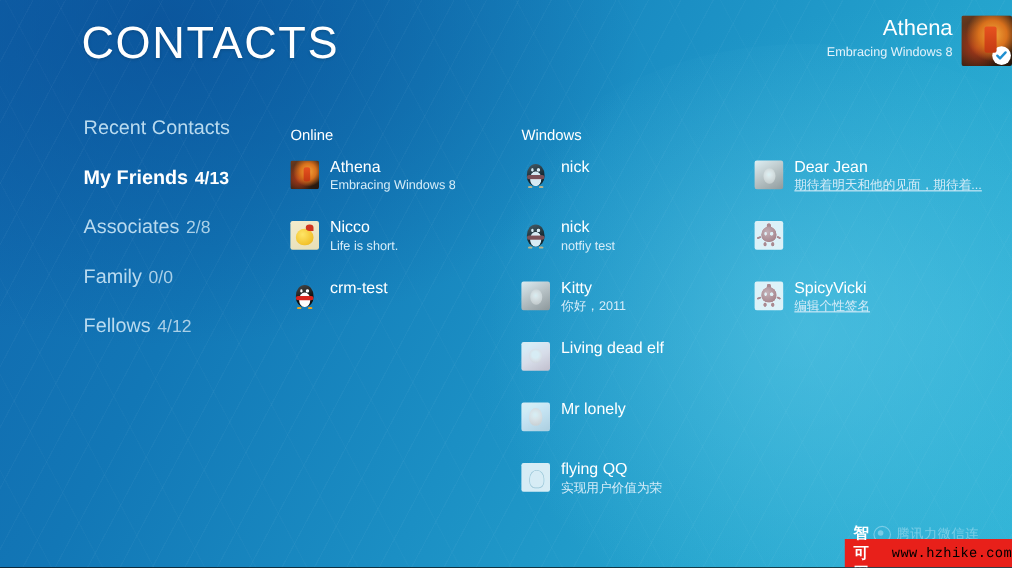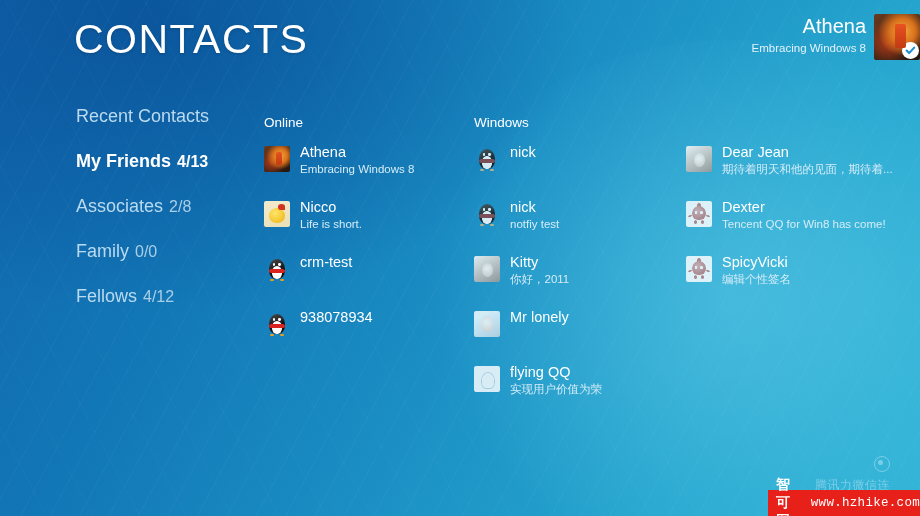--- a/index.html
+++ b/index.html
@@ -188,21 +188,21 @@
   .c-sig {
     font-size: 11.5px;
     color: #d5ecf8;
     line-height: 15px;
     margin-top: 1px;
     white-space: nowrap;
     overflow: hidden;
     text-overflow: ellipsis;
     max-width: 185px;
   }
-  .col-off-b .c-sig { max-width: 205px; }
+  .col-off-b .c-sig { max-width: 205px; text-decoration: underline; }
   .offline .avatar { filter: grayscale(62%) brightness(1.12) opacity(0.82); }
 
   
   .av-candle {
     background:
       radial-gradient(circle at 62% 38%, #f3a83c 0%, #d8701c 32%, rgba(216,112,28,0) 60%),
       radial-gradient(circle at 32% 62%, #b33a1a 0%, rgba(179,58,26,0) 55%),
       linear-gradient(145deg, #6b3b1f 0%, #3a2314 55%, #23160c 100%);
   }
   .av-candle::after {
@@ -344,28 +344,27 @@
     background:#f45f60;
     border-radius:50% 50% 0 0;
   }
 
   
   .wm-faint {
     position: absolute;
     right: 42px;
     bottom: 22px;
     display: flex;
-    align-items: flex-end;
+    align-items: center;
     gap: 5px;
     opacity: 0.38;
     color: #eaf6ff;
     font-size: 12px;
     letter-spacing: 0.5px;
     pointer-events: none;
-    flex-direction: column;
   }
   .wm-faint .wm-ico {
     width: 14px; height: 14px;
     border-radius: 50%;
     border: 1.6px solid #eaf6ff;
     display:inline-block;
     position: relative;
   }
   .wm-faint .wm-ico::after {
     content:"";
@@ -388,21 +387,21 @@
   }
   .wm-cn {
     font-size: 14px;
     font-weight: 700;
     color: #ffffff;
     letter-spacing: 0.5px;
   }
   .wm-url {
     font-family: "Liberation Mono", monospace;
     font-size: 12.5px;
-    color: #ffffff;
+    color: #000000;
     letter-spacing: 0.3px;
   }
 </style>
 </head>
 <body>
 
 <div class="screen">
   <div class="streaks"></div>
   <div class="glow"></div>
 
@@ -473,35 +472,20 @@
         <span class="pg-scarf"></span>
           <span class="pg-foot l"></span>
           <span class="pg-foot r"></span>
       </div>
       <div class="c-text">
         <div class="c-name">crm-test</div>
         <div class="c-sig"></div>
       </div>
     </div>
 
-    <div class="contact">
-      <div class="avatar plain av-penguin">
-        <span class="pg-body"></span>
-          <span class="pg-belly"></span>
-        <span class="pg-eye l"></span>
-          <span class="pg-eye r"></span>
-        <span class="pg-scarf"></span>
-          <span class="pg-foot l"></span>
-          <span class="pg-foot r"></span>
-      </div>
-      <div class="c-text">
-        <div class="c-name">938078934</div>
-        <div class="c-sig"></div>
-      </div>
-    </div>
   </div>
 
   <div class="col col-off-a offline">
     <div class="col-head">Windows</div>
 
     <div class="contact">
       <div class="avatar av-penguin">
         <span class="pg-body"></span>
           <span class="pg-belly"></span>
         <span class="pg-eye l"></span>
@@ -533,20 +517,27 @@
     </div>
 
     <div class="contact">
       <div class="avatar av-photo-girl"></div>
       <div class="c-text">
         <div class="c-name">Kitty</div>
         <div class="c-sig">你好，2011</div>
       </div>
     </div>
 
+    <div class="contact">
+      <div class="avatar av-pink-doll"></div>
+      <div class="c-text">
+        <div class="c-name">Living dead elf</div>
+        <div class="c-sig"></div>
+      </div>
+    </div>
 
     <div class="contact">
       <div class="avatar av-face-blue"></div>
       <div class="c-text">
         <div class="c-name">Mr lonely</div>
       </div>
     </div>
 
     <div class="contact">
       <div class="avatar av-sketch"></div>
@@ -572,24 +563,20 @@
       <div class="avatar av-imp">
         <span class="imp-horn"></span>
           <span class="imp-head"></span>
         <span class="imp-eye l"></span>
           <span class="imp-eye r"></span>
         <span class="imp-arm l"></span>
           <span class="imp-arm r"></span>
         <span class="imp-leg l"></span>
           <span class="imp-leg r"></span>
       </div>
-      <div class="c-text">
-        <div class="c-name">Dexter</div>
-        <div class="c-sig">Tencent QQ for Win8 has come!</div>
-      </div>
     </div>
 
     <div class="contact">
       <div class="avatar av-imp">
         <span class="imp-horn"></span>
           <span class="imp-head"></span>
         <span class="imp-eye l"></span>
           <span class="imp-eye r"></span>
         <span class="imp-arm l"></span>
           <span class="imp-arm r"></span>

